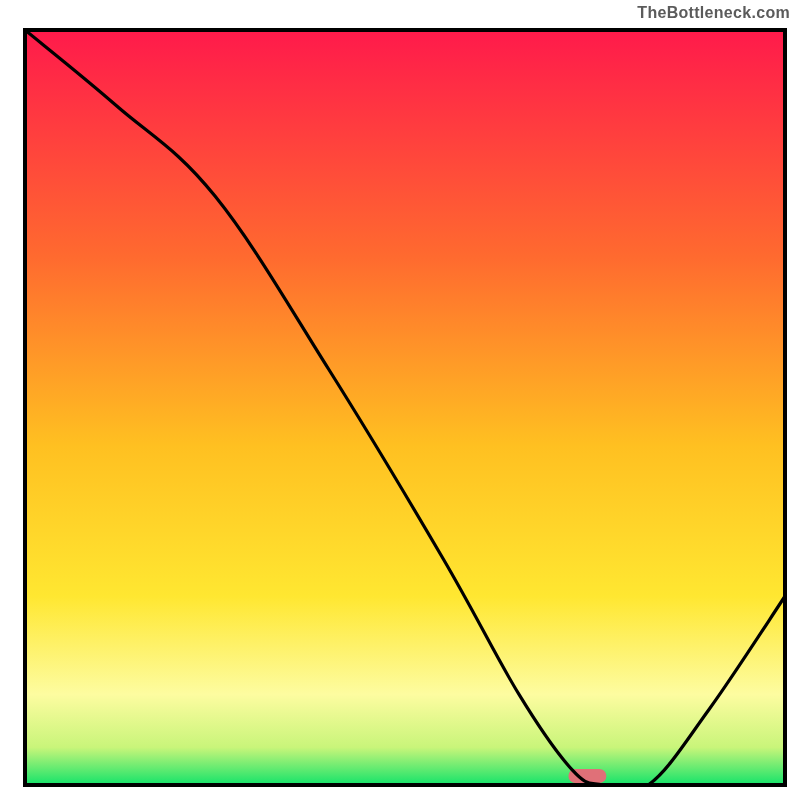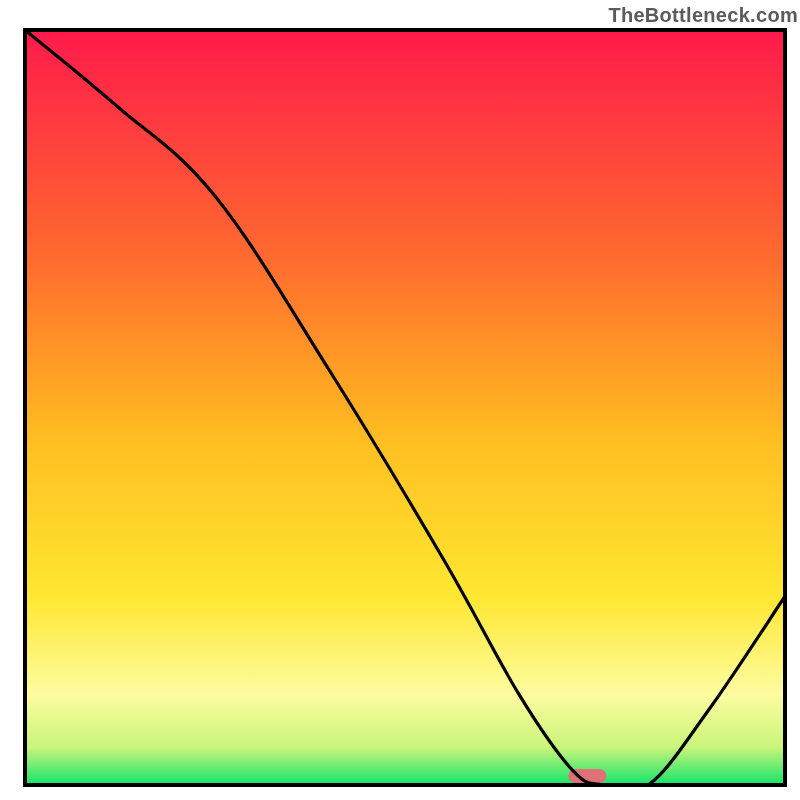--- a/index.html
+++ b/index.html
@@ -12,22 +12,22 @@
     font-family: Arial, Helvetica, sans-serif;
   }
   .stage {
     position: relative;
     width: 800px;
     height: 800px;
   }
   .watermark {
     position: absolute;
     top: 4px;
-    right: 2px;
-    font-size: 20px;
+    right: 10px;
+    font-size: 16px;
     font-weight: 600;
     color: #5b5b5b;
     letter-spacing: 0.3px;
     user-select: none;
   }
   svg {
     display: block;
     position: absolute;
     left: 0;
     top: 0;

